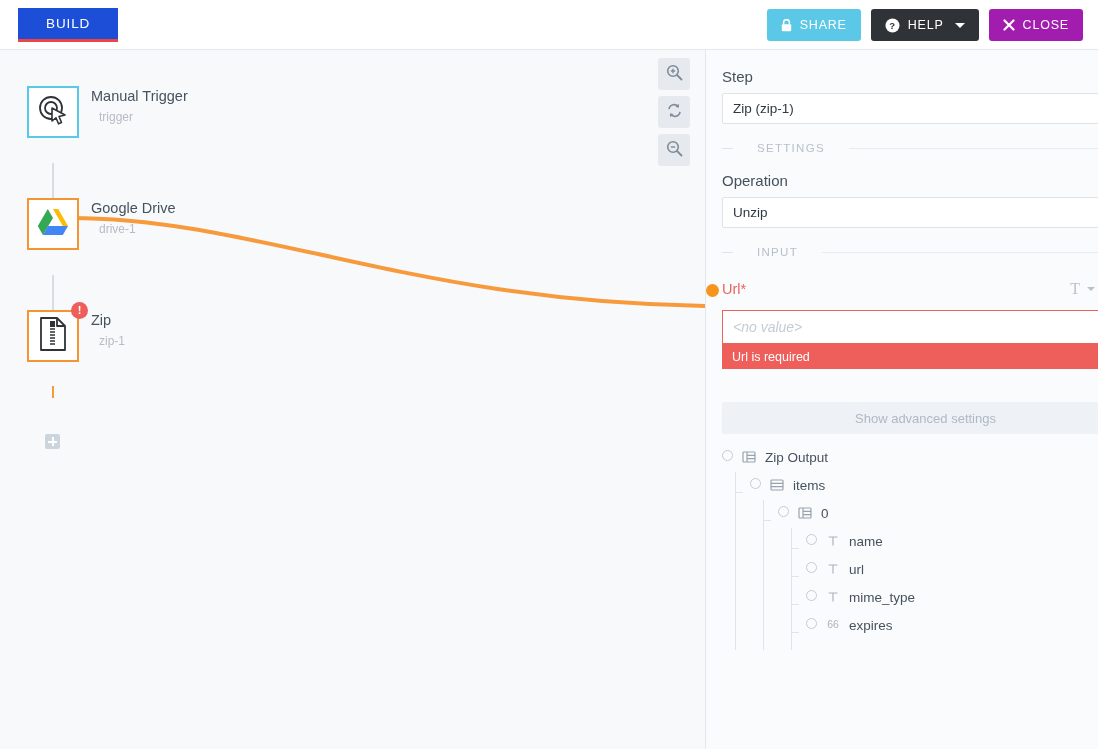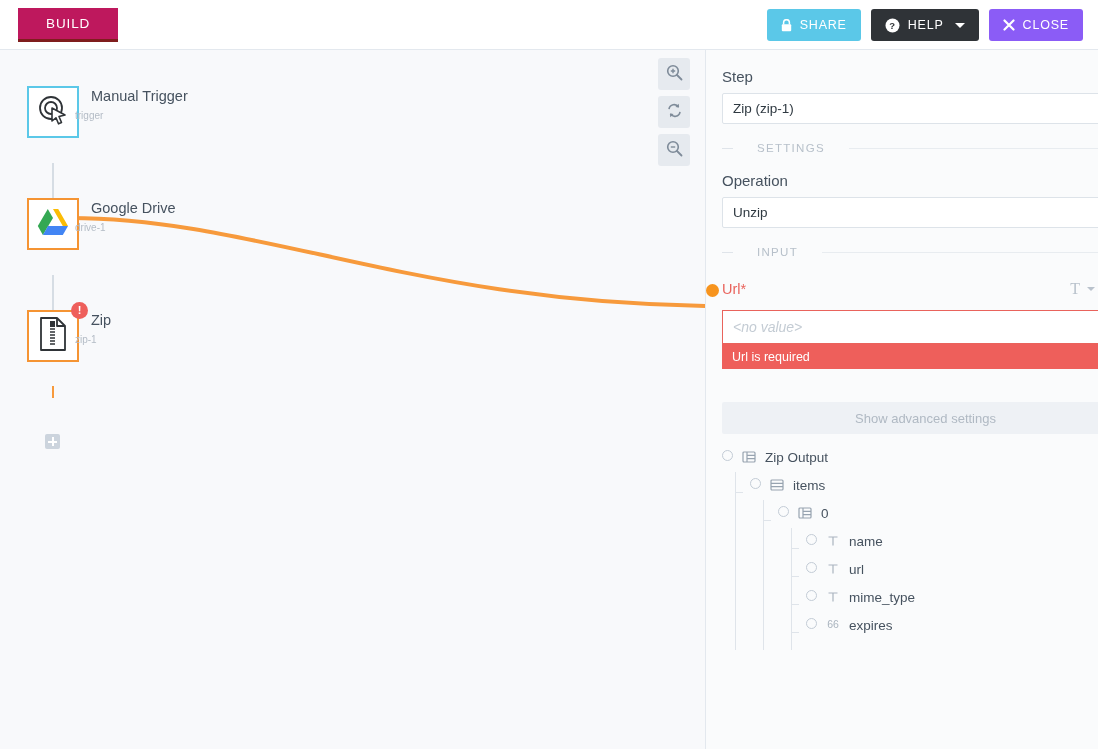--- a/index.html
+++ b/index.html
@@ -16,32 +16,32 @@
   .topbar {
     position: absolute; left: 0; top: 0; width: 1098px; height: 50px;
     background: #ffffff; border-bottom: 1px solid #e3e8ee;
   }
   .tabs { position: absolute; left: 18px; top: 8px; display: flex; }
   .tab {
     height: 34px; padding: 0 28px; display: flex; align-items: center;
     justify-content: center; font-size: 13.5px; letter-spacing: .9px;
     font-weight: 400; cursor: pointer; user-select: none;
   }
-  .tab.active { background: #be185d; color: #ffffff; border-bottom: 3px solid #7f1d1d; }
+  .tab.active { background: #1d4ed8; color: #ffffff; border-bottom: 3px solid #ef4444; }
   .tab.inactive { background: #eceff3; color: #8c97a5; }
 
   .actions { position: absolute; right: 15px; top: 9px; display: flex; gap: 10px; }
   .btn {
     height: 32px; display: flex; align-items: center; gap: 8px;
     padding: 0 14px; border-radius: 3px; color: #fff; font-size: 12.5px;
     letter-spacing: .8px; cursor: pointer; user-select: none;
   }
   .btn-share { background: #5bc8e8; }
   .btn-help  { background: #2f3337; }
-  .btn-close { background: #8b5cf6; }
+  .btn-close { background: #a21caf; }
   .btn svg { display: block; }
 
   
   .canvas {
     position: absolute; left: 0; top: 50px; width: 705px; height: 699px;
     background: #f8f9fb; overflow: hidden;
   }
   .canvas-svg { position: absolute; left: 0; top: 0; width: 705px; height: 699px; }
 
   .node { position: absolute; }
@@ -51,21 +51,21 @@
     display: flex; align-items: center; justify-content: center;
     cursor: pointer;
   }
   .node-box.sel-blue   { border-color: #5bc8e8; }
   .node-box.sel-orange { border-color: #f59433; }
   .node-label {
     position: absolute; left: 64px; top: 2px; font-size: 14.5px;
     color: #46525f; white-space: nowrap;
   }
   .node-sub {
-    position: absolute; left: 48px; top: 24px; font-size: 10px;
+    position: absolute; left: 72px; top: 24px; font-size: 12px;
     color: #b4bcc6; white-space: nowrap;
   }
   .err-badge {
     position: absolute; left: 44px; top: -8px; width: 17px; height: 17px;
     border-radius: 50%; background: #ee5f5b; color: #fff;
     font-size: 11px; font-weight: bold; line-height: 17px; text-align: center;
   }
   .plus-btn {
     position: absolute; width: 15px; height: 15px; border-radius: 2px;
     background: #ccd4dd; cursor: pointer;

